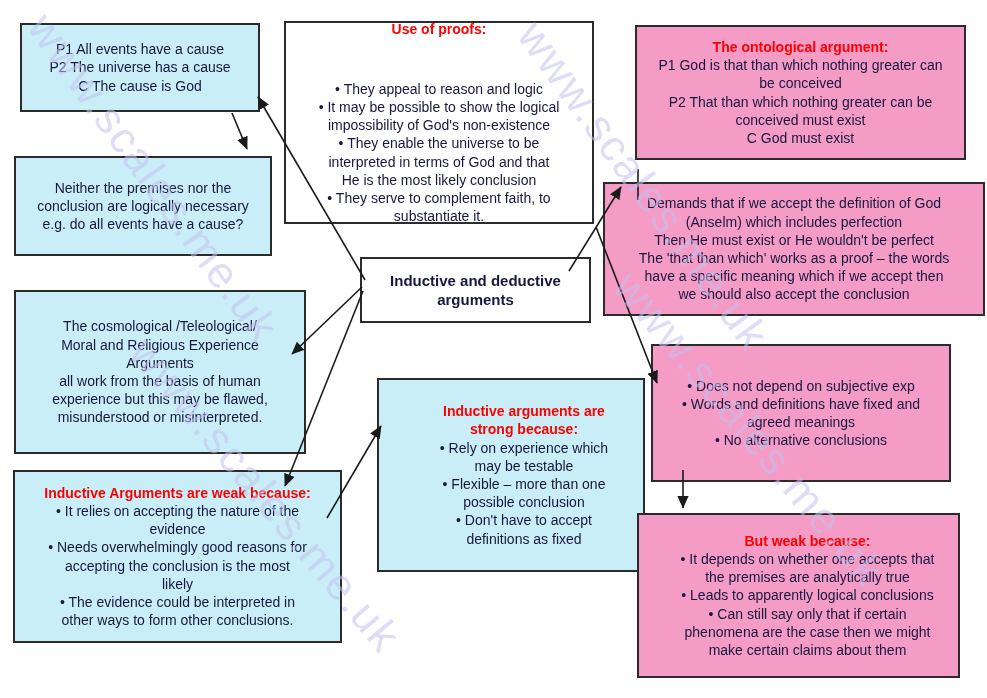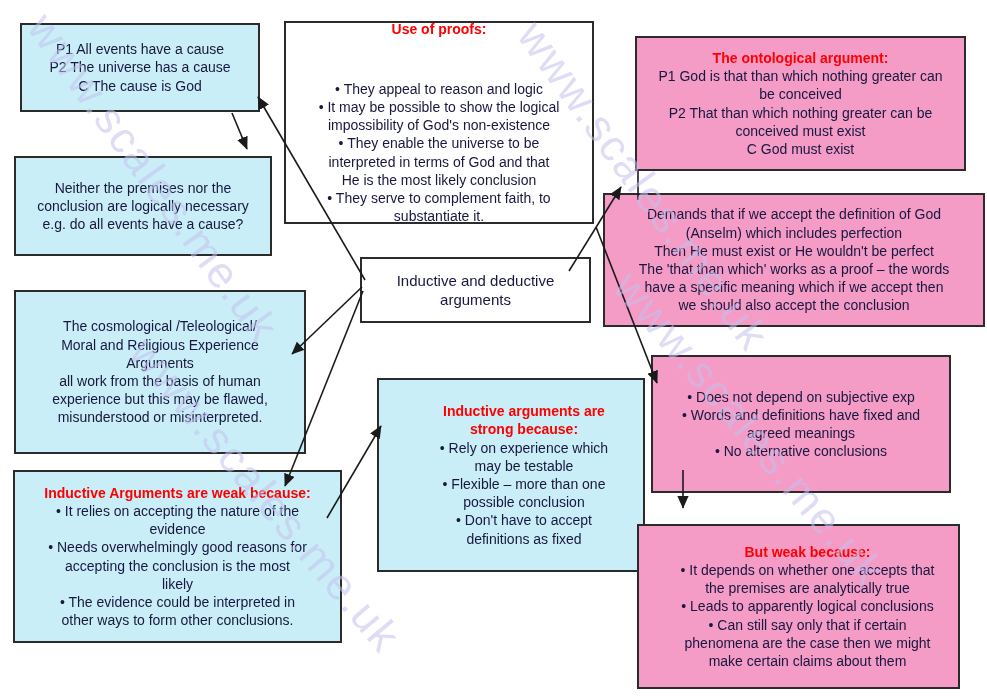--- a/index.html
+++ b/index.html
@@ -20,25 +20,25 @@
     align-items:center;
     justify-content:center;
     text-align:center;
     font-size:14px;
     line-height:1.3;
     padding:2px 6px;
     white-space:pre-line;
     z-index:1;
   }
   .cyan{background:var(--cyan,#c9eef7);}
-  .pink{background:var(--pink,#f49bc6);margin-top:11px;}
+  .pink{background:var(--pink,#f49bc6);}
   .white{background:#ffffff;gap:42px;}
   .box .ttl{color:var(--red,#ff0000);font-weight:bold;white-space:pre-line;}
   .box .bd{white-space:pre-line;}
-  .bold-body .bd{font-weight:normal;font-size:15px;}
+  .bold-body .bd{font-weight:bold;font-size:15px;}
   
   #b-cosmological{left:20px;top:23px;width:240px;height:89px;}
   #b-neither{left:14px;top:156px;width:258px;height:100px;}
   #b-proofs{left:284px;top:21px;width:310px;height:203px;}
   #b-ontological{left:635px;top:25px;width:331px;height:135px;}
   #b-demands{left:603px;top:182px;width:382px;height:134px;}
   #b-central{left:360px;top:257px;width:231px;height:66px;}
   #b-teleological{left:14px;top:290px;width:292px;height:164px;}
   #b-inductive-weak{left:13px;top:470px;width:329px;height:173px;}
   #b-inductive-strong{left:377px;top:378px;width:268px;height:194px;padding-left:32px;}

